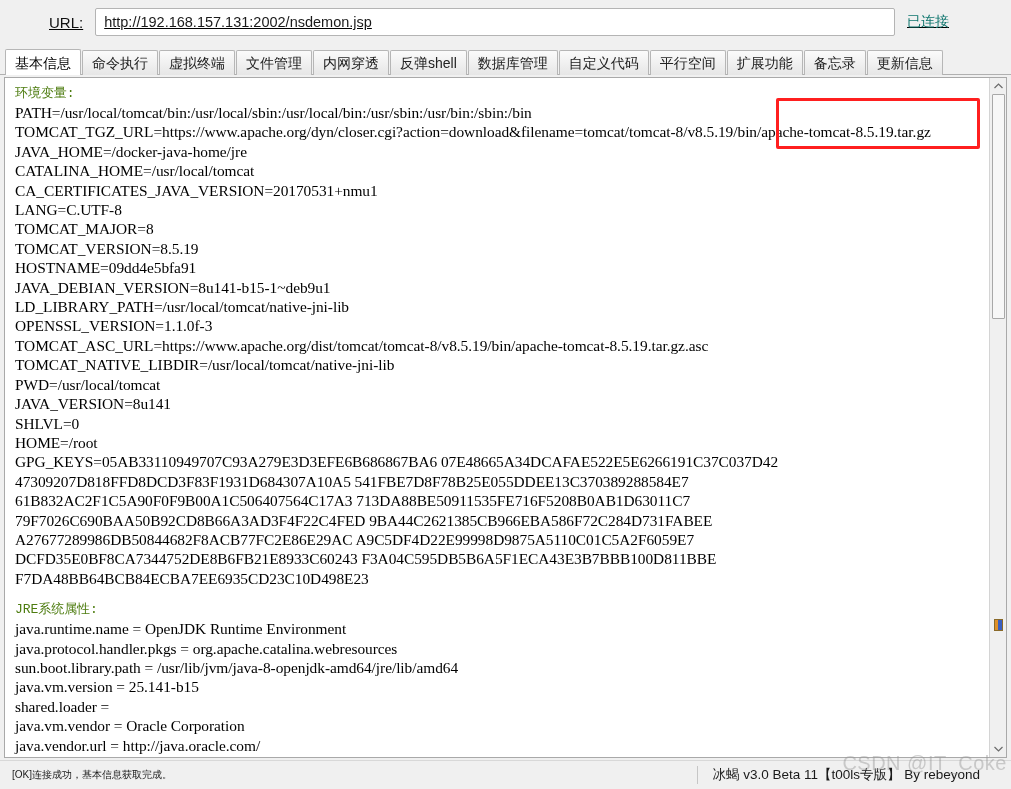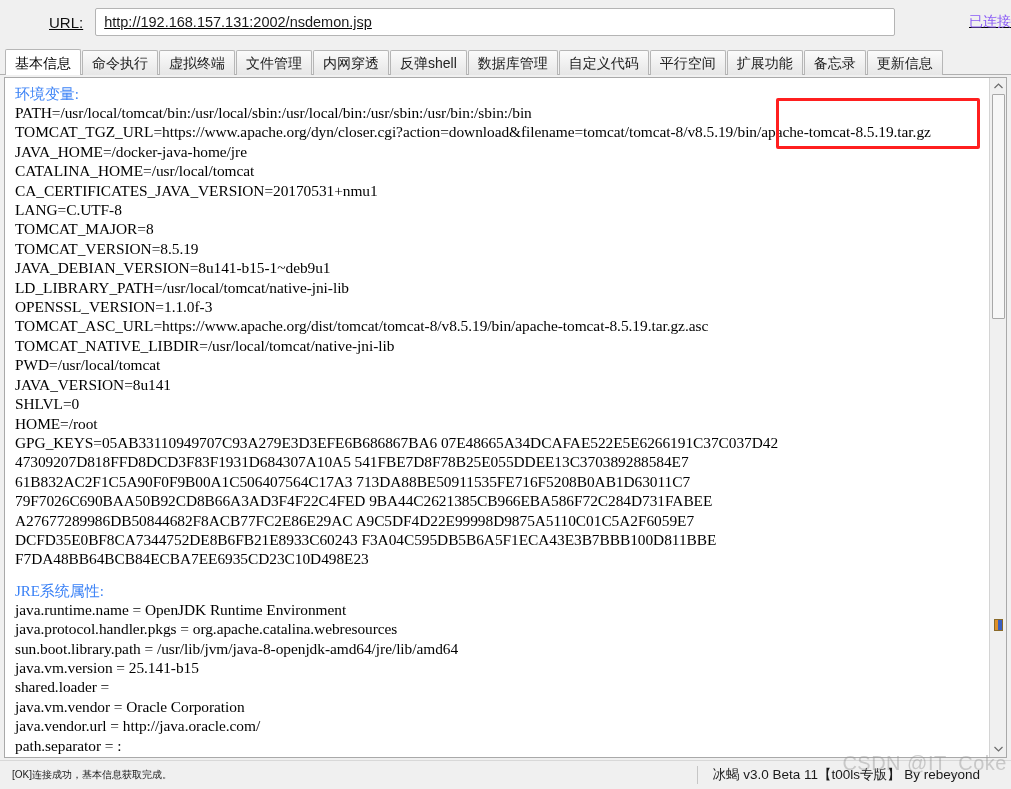--- a/index.html
+++ b/index.html
@@ -53,23 +53,23 @@
     font-size: 14.5px;
     color: #1a1a1a;
     padding: 0 8px;
     font-family: "Liberation Sans", sans-serif;
     outline: none;
     box-sizing: border-box;
     margin-right: 12px;
   }
   .conn-status {
     width: 104px;
-    text-align: right;
+    text-align: left;
     font-size: 14px;
-    color: #8b5cf6;
+    color: #0f766e;
     font-family: "Liberation Sans", sans-serif;
     cursor: default;
     user-select: none;
   }
 
   
   .tabstrip {
     height: 30px;
     min-height: 30px;
     background: #f0f0f0;
@@ -141,23 +141,23 @@
 
   .line {
     font-family: "Liberation Serif", serif;
     font-size: 15.4px;
     line-height: 19.4px;
     color: #000000;
     white-space: pre;
     letter-spacing: -0.05px;
   }
   .line.header {
-    color: #3b82f6;
-    font-family: Liberation Serif, serif;
-    font-size: 15px;
+    color: #4d7c0f;
+    font-family: Liberation Mono, monospace;
+    font-size: 13px;
     line-height: 18px;
     font-weight: 400;
   }
   .line.spacer {
     height: 13px;
   }
 
   
   .red-box {
     position: absolute;
@@ -299,20 +299,21 @@
 
         <div class="line header">环境变量:</div>
           <div class="line">PATH=/usr/local/tomcat/bin:/usr/local/sbin:/usr/local/bin:/usr/sbin:/usr/bin:/sbin:/bin</div>
           <div class="line">TOMCAT_TGZ_URL=https://www.apache.org/dyn/closer.cgi?action=download&amp;filename=tomcat/tomcat-8/v8.5.19/bin/apache-tomcat-8.5.19.tar.gz</div>
           <div class="line">JAVA_HOME=/docker-java-home/jre</div>
           <div class="line">CATALINA_HOME=/usr/local/tomcat</div>
           <div class="line">CA_CERTIFICATES_JAVA_VERSION=20170531+nmu1</div>
           <div class="line">LANG=C.UTF-8</div>
           <div class="line">TOMCAT_MAJOR=8</div>
           <div class="line">TOMCAT_VERSION=8.5.19</div>
+          <div class="line">HOSTNAME=09dd4e5bfa91</div>
           <div class="line">JAVA_DEBIAN_VERSION=8u141-b15-1~deb9u1</div>
           <div class="line">LD_LIBRARY_PATH=/usr/local/tomcat/native-jni-lib</div>
           <div class="line">OPENSSL_VERSION=1.1.0f-3</div>
           <div class="line">TOMCAT_ASC_URL=https://www.apache.org/dist/tomcat/tomcat-8/v8.5.19/bin/apache-tomcat-8.5.19.tar.gz.asc</div>
           <div class="line">TOMCAT_NATIVE_LIBDIR=/usr/local/tomcat/native-jni-lib</div>
           <div class="line">PWD=/usr/local/tomcat</div>
           <div class="line">JAVA_VERSION=8u141</div>
           <div class="line">SHLVL=0</div>
           <div class="line">HOME=/root</div>
           <div class="line">GPG_KEYS=05AB33110949707C93A279E3D3EFE6B686867BA6 07E48665A34DCAFAE522E5E6266191C37C037D42</div>

